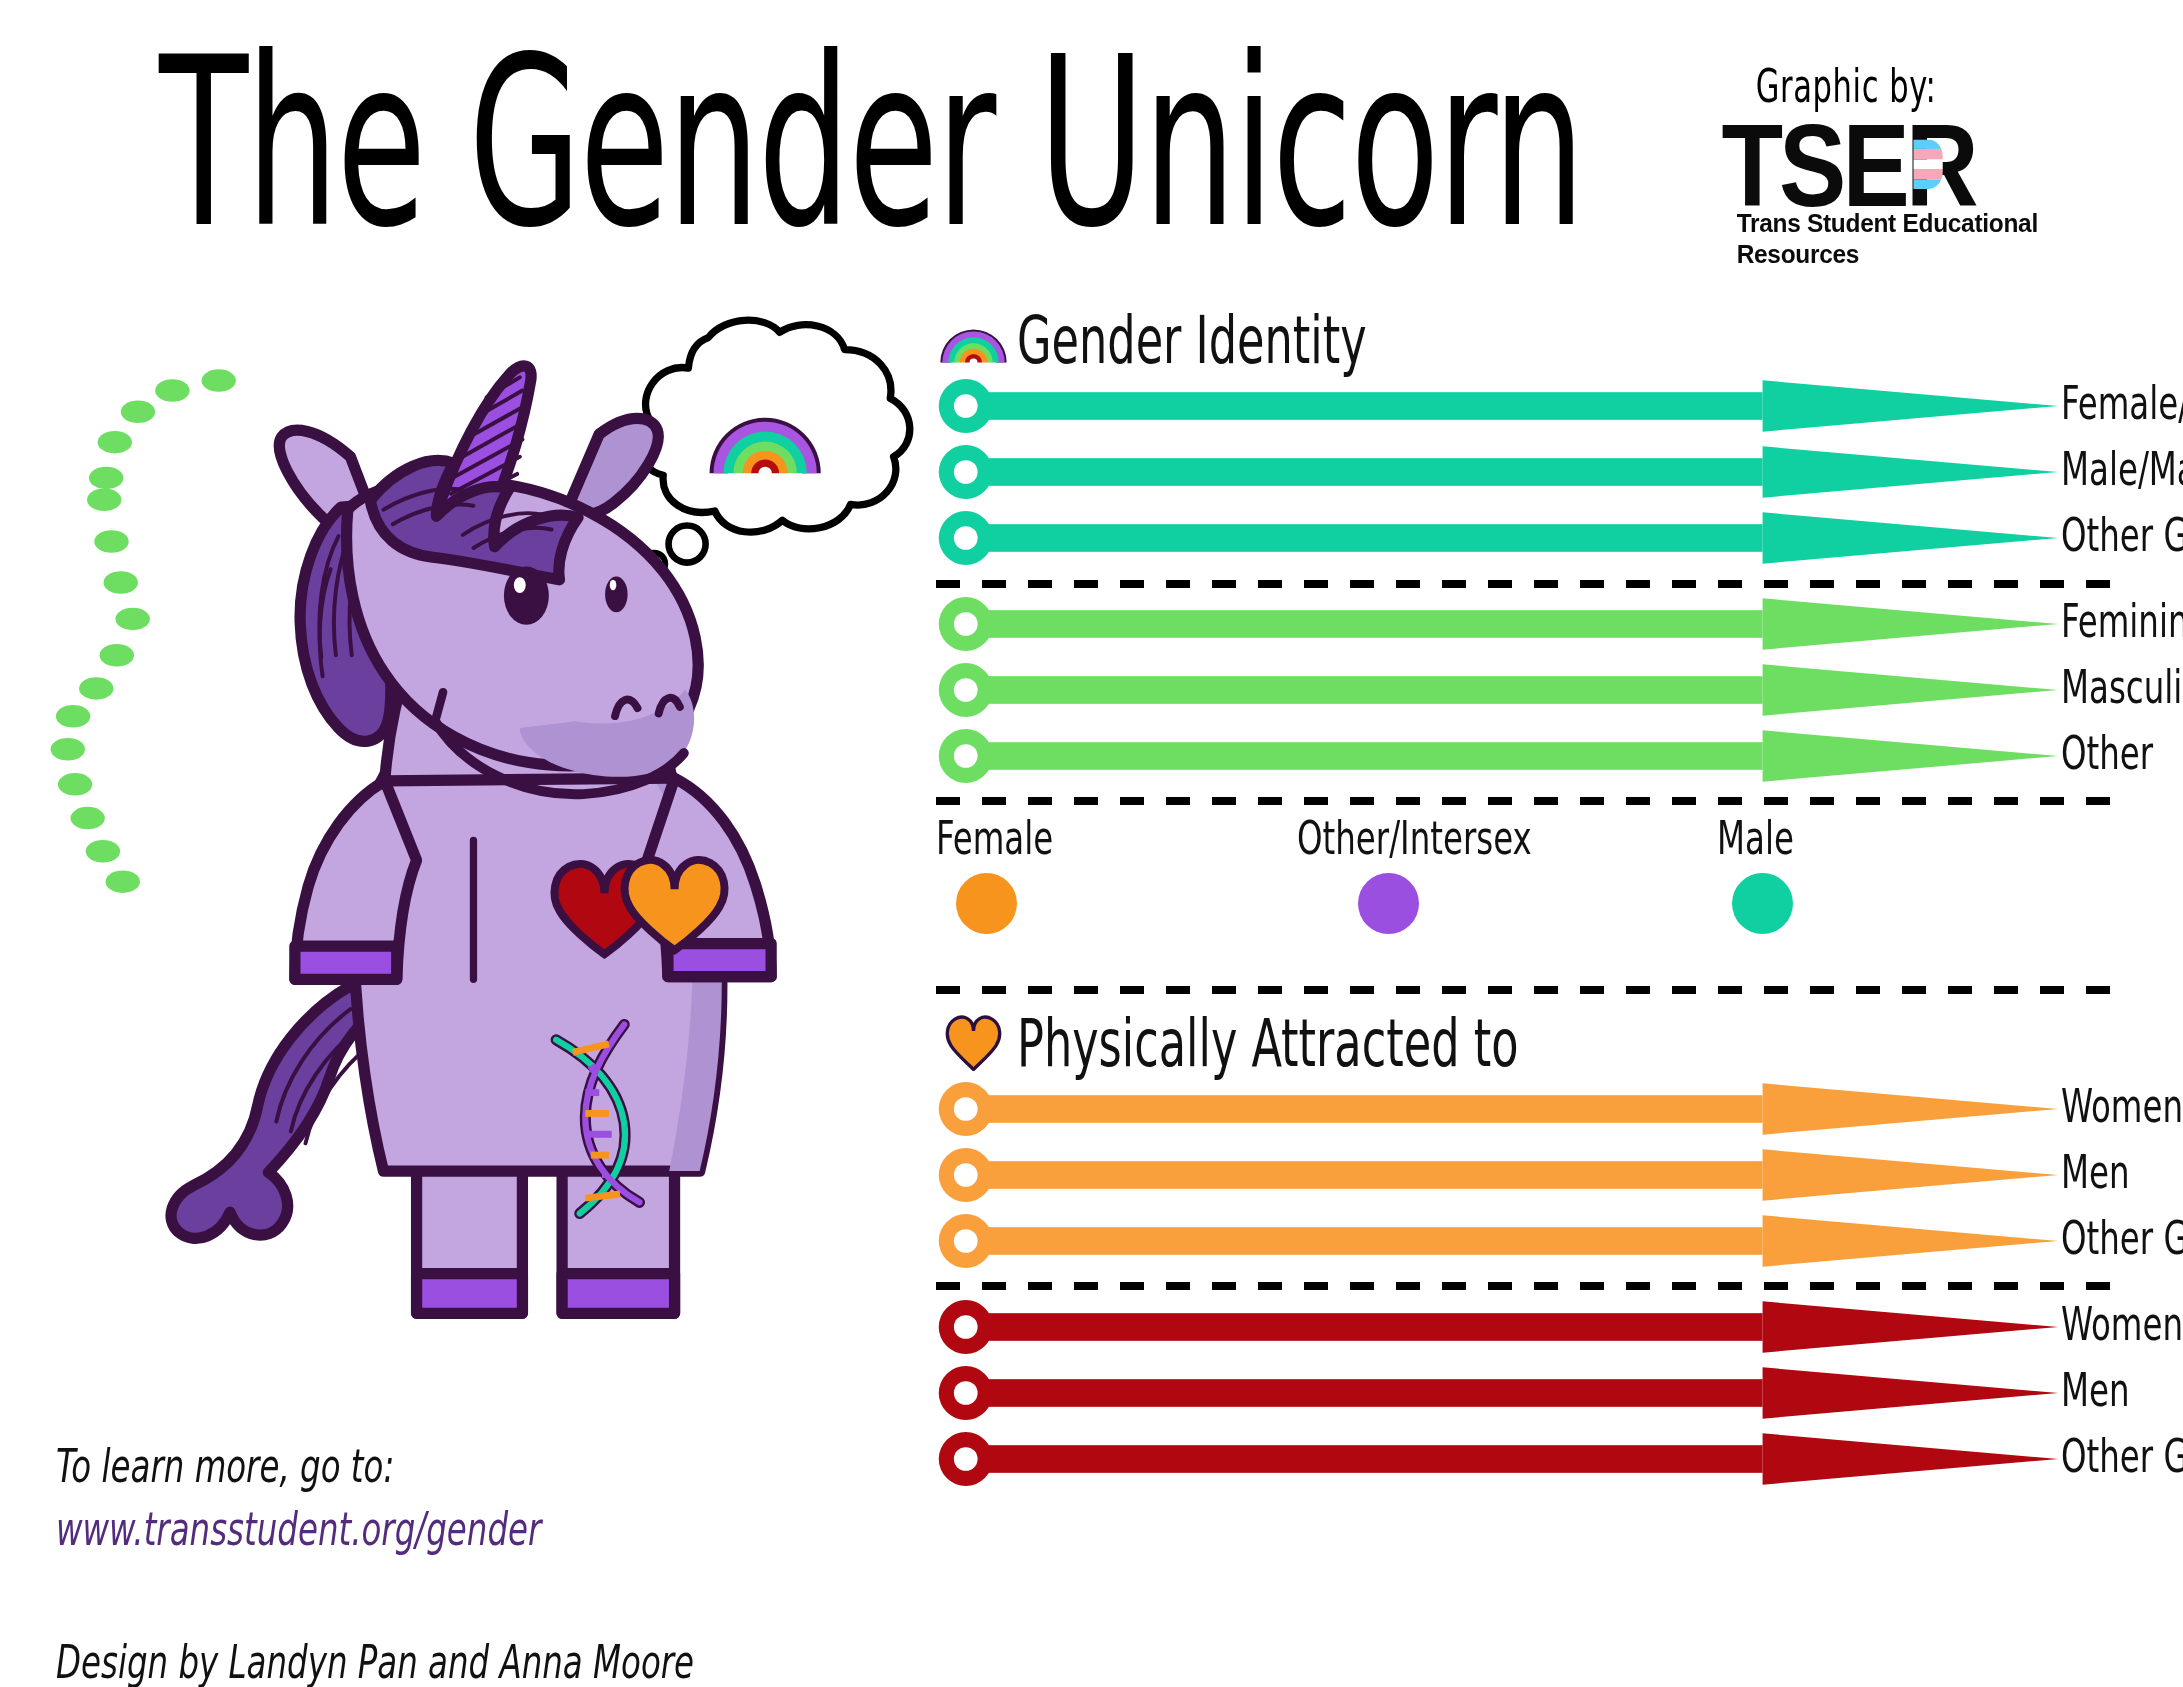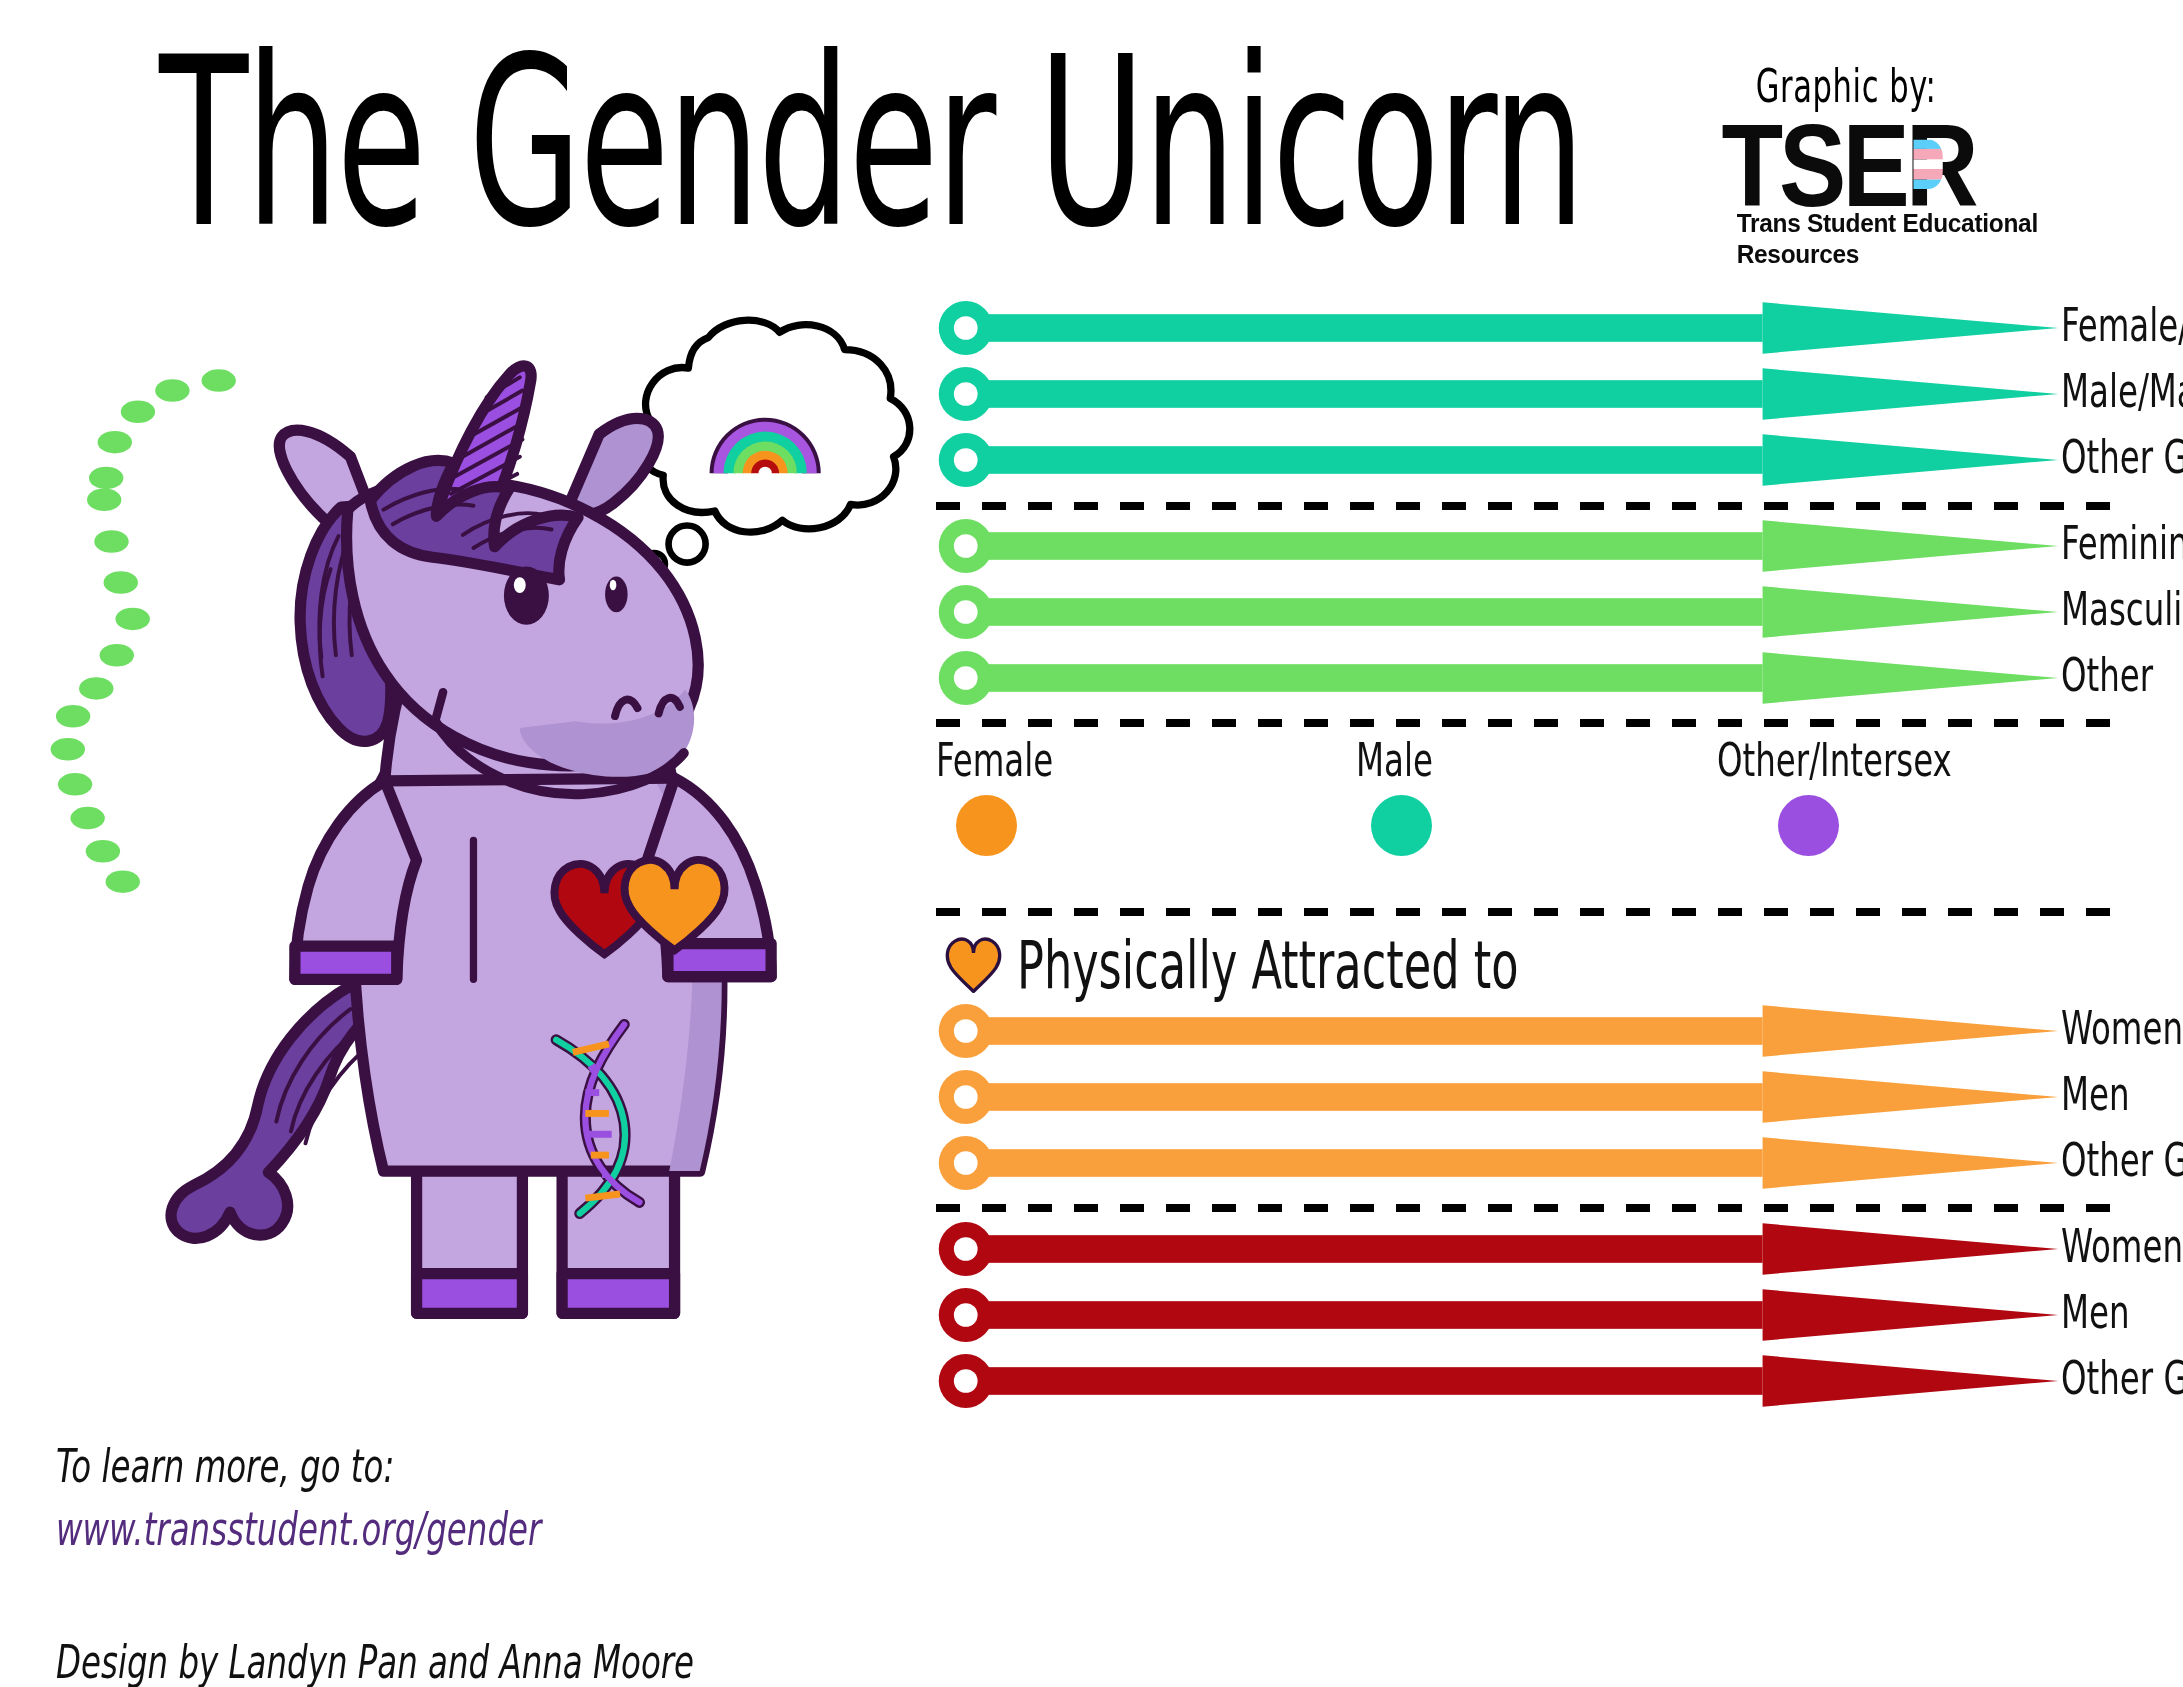--- a/index.html
+++ b/index.html
@@ -311,20 +311,33 @@
 
 <div id="footer">
   <div class="foot-line" id="learn-more">To learn more, go to:</div>
   <div class="foot-line" id="site-url">www.transstudent.org/gender</div>
   <div class="foot-line" id="design-by">Design by Landyn Pan and Anna Moore</div>
 </div>
 
 <div id="sections">
 
   <div class="section">
+    <div class="sec-head">
+      <span class="sec-icon">
+        <svg width="69" height="48" viewBox="0 0 104 72">
+          <path d="M2 70 A50 50 0 0 1 102 70 L86 70 A34 34 0 0 0 18 70 Z" fill="#3a1043"></path>
+          <path d="M5 70 A47 47 0 0 1 99 70 L86 70 A34 34 0 0 0 18 70 Z" fill="#a855e0"></path>
+          <path d="M14 70 A38 38 0 0 1 90 70 L79 70 A27 27 0 0 0 25 70 Z" fill="#10cfa0"></path>
+          <path d="M23 70 A29 29 0 0 1 81 70 L71 70 A19 19 0 0 0 33 70 Z" fill="#6ede62"></path>
+          <path d="M31 70 A21 21 0 0 1 73 70 L64 70 A12 12 0 0 0 40 70 Z" fill="#f7941e"></path>
+          <path d="M39 70 A13 13 0 0 1 65 70 L58 70 A6 6 0 0 0 46 70 Z" fill="#b50d0d"></path>
+        </svg>
+      </span>
+      <span class="sec-title">Gender Identity</span>
+    </div>
     <div class="rows">
       <div class="arrow-row">
         <svg class="arrow-svg" width="1125" height="54" viewBox="0 0 1700 82">
             <g fill="#10cfa0">
               <circle cx="41" cy="41" r="41"></circle>
               <rect x="41" y="20" width="1210" height="42"></rect>
               <polygon points="1251,2 1251,80 1700,41"></polygon>
             </g>
             <circle cx="41" cy="41" r="18" fill="#fff"></circle>
           </svg>
@@ -394,27 +407,27 @@
     </div>
   </div>
   <div class="divider"></div>
 
   <div class="section">
     <div class="sab-items">
       <div class="sab-item">
         <div class="sab-label">Female</div>
         <div class="sab-dot" style="background:#f7941e"></div>
       </div>
+      <div class="sab-item" style="margin-left:94px">
+        <div class="sab-label">Other/Intersex</div>
+        <div class="sab-dot" style="background:#9b4fe0;margin-left:61px"></div>
+      </div>
       <div class="sab-item" style="margin-left:153px">
         <div class="sab-label">Male</div>
         <div class="sab-dot" style="background:#10cfa0;margin-left:14.6px"></div>
-      </div>
-      <div class="sab-item" style="margin-left:94px">
-        <div class="sab-label">Other/Intersex</div>
-        <div class="sab-dot" style="background:#9b4fe0;margin-left:61px"></div>
       </div>
     </div>
   </div>
   <div class="divider" style="margin-top:52px"></div>
 
   <div class="section">
     <div class="sec-head">
       <span class="sec-icon">
         <svg width="57" height="56" viewBox="0 0 86 84">
           <path d="M43 24 C43 6 28 -2 15 6 C2 14 0 32 9 46 C18 60 36 74 43 82

